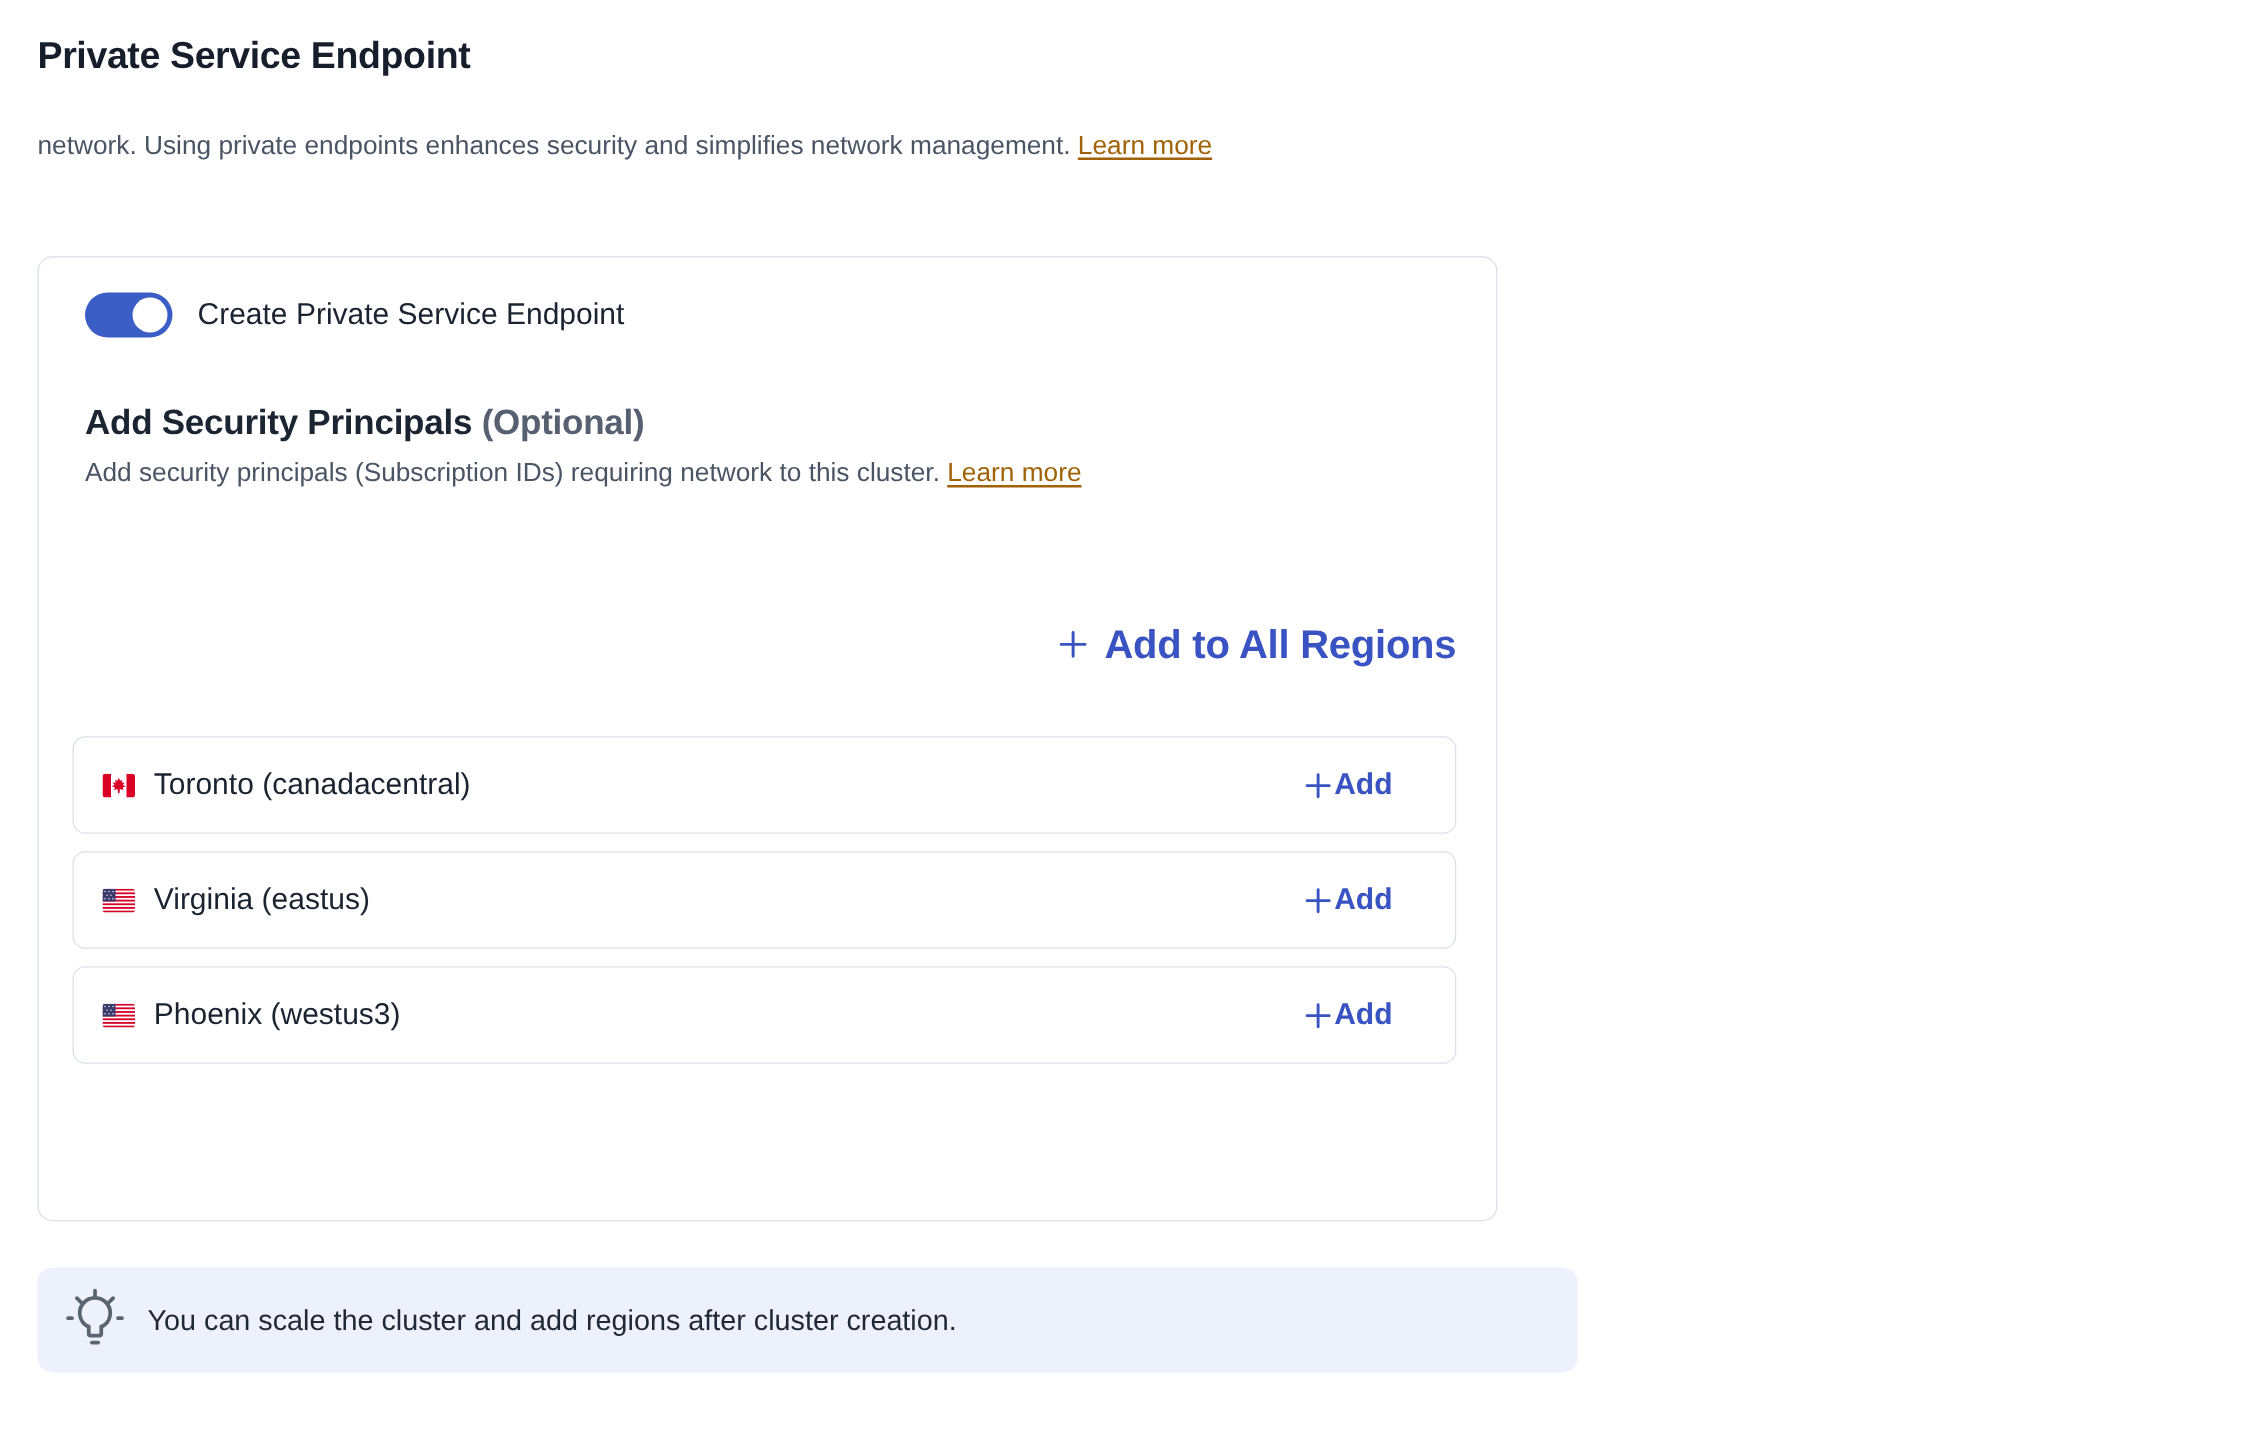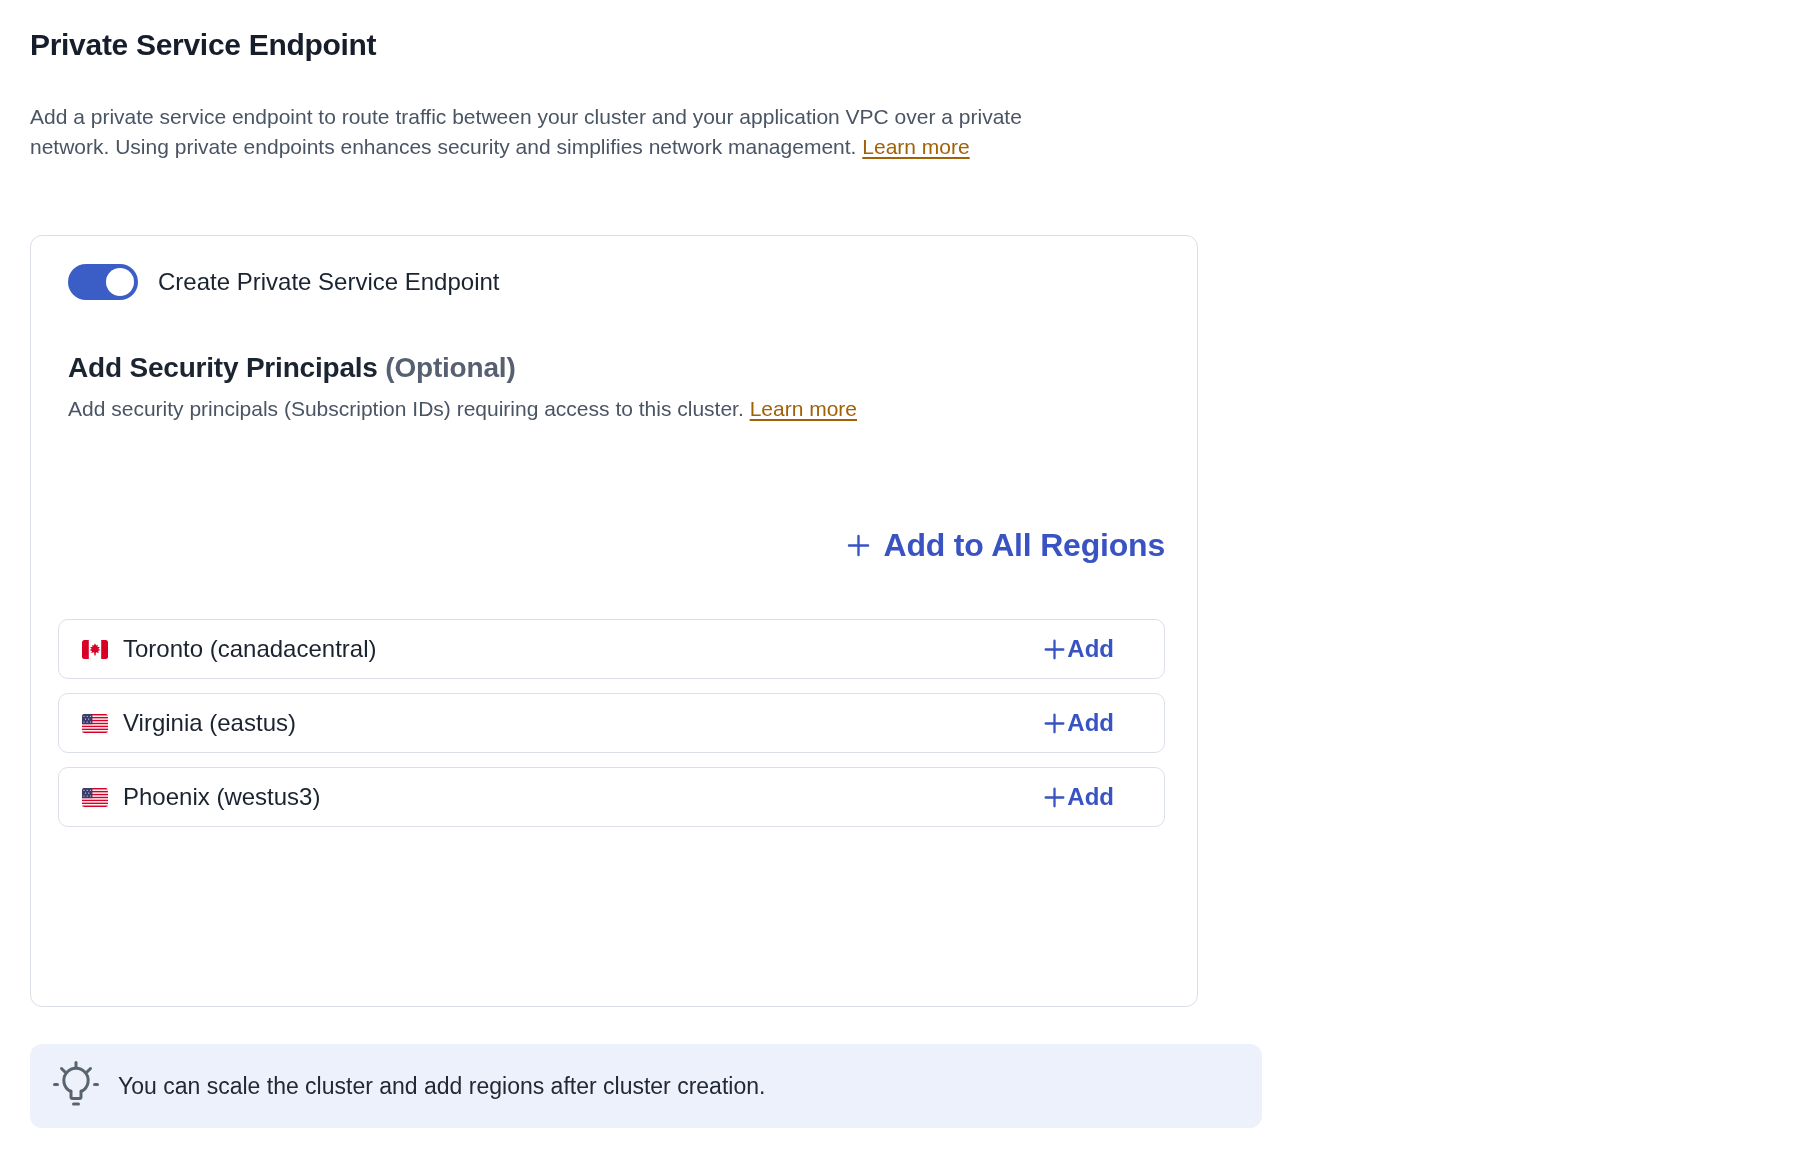--- a/index.html
+++ b/index.html
@@ -61,21 +61,21 @@
   .add-all-btn {
     display: flex; align-items: center; gap: 12px;
     background: none; border: none; cursor: pointer;
     font-family: "Liberation Sans", sans-serif;
     font-size: 32px; font-weight: 700; color: #3953c2; letter-spacing: -0.2px;
   }
 
   .regions { margin-top: 55px; }
   .region-row {
     display: flex; align-items: center;
-    height: 60px; margin-bottom: 14px;
+    height: 78px; margin-bottom: 14px;
     border: 1.5px solid #dbe0e8; border-radius: 10px;
     background: #ffffff;
     padding-left: 23px; padding-right: 50px;
   }
   .flag { flex: none; width: 26px; height: 19px; margin-right: 15px; }
   .region-name { font-size: 24px; color: #1a2330; flex: 1 1 auto; }
   .add-btn {
     display: flex; align-items: center; gap: 0;
     background: none; border: none; cursor: pointer;
     font-family: "Liberation Sans", sans-serif;
@@ -95,40 +95,39 @@
   .plus-icon { display: block; }
 </style>
 </head>
 <body>
 
 <div class="content">
 
   <h1 class="page-title">Private Service Endpoint</h1>
 
   <div class="page-desc">
-    <div class="line">Add a private service endpoint to route traffic between your cluster and your application VPC over a private</div>
     <div class="line"><span>network. Using private endpoints enhances security and simplifies network management.</span>
       <a class="learn-more">Learn more</a>
     </div>
   </div>
 
   <div class="card">
 
     <div class="toggle-row">
       <div class="toggle" role="switch" aria-checked="true">
         <div class="knob"></div>
       </div>
       <span class="toggle-label">Create Private Service Endpoint</span>
     </div>
 
     <h2 class="section-heading"><span>Add Security Principals</span>
       <span class="optional">(Optional)</span>
     </h2>
 
-    <div class="section-desc"><span>Add security principals (Subscription IDs) requiring access to this cluster.</span>
+    <div class="section-desc"><span>Add security principals (Subscription IDs) requiring network to this cluster.</span>
       <a class="learn-more">Learn more</a>
     </div>
 
     <div class="add-all-row">
       <button class="add-all-btn">
         <svg class="plus-icon" width="27" height="27" viewBox="0 0 24 24" fill="none" stroke="#3953c2" stroke-width="2.1" stroke-linecap="round">
           <path d="M12 3.5 V20.5 M3.5 12 H20.5"></path>
         </svg>
         <span>Add to All Regions</span>
       </button>

